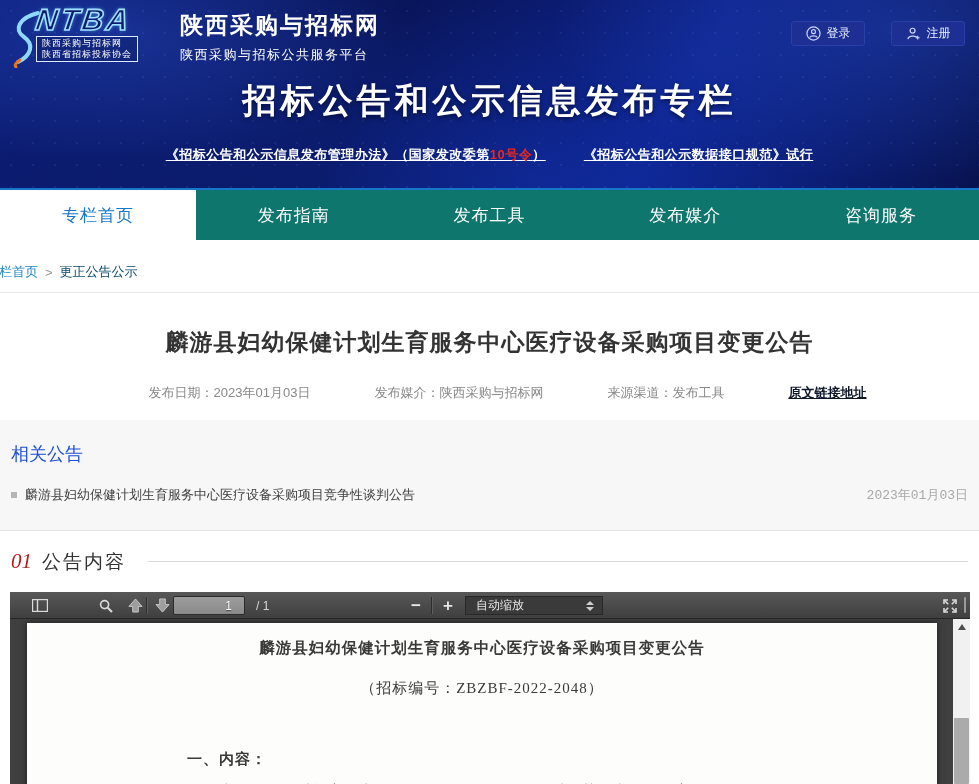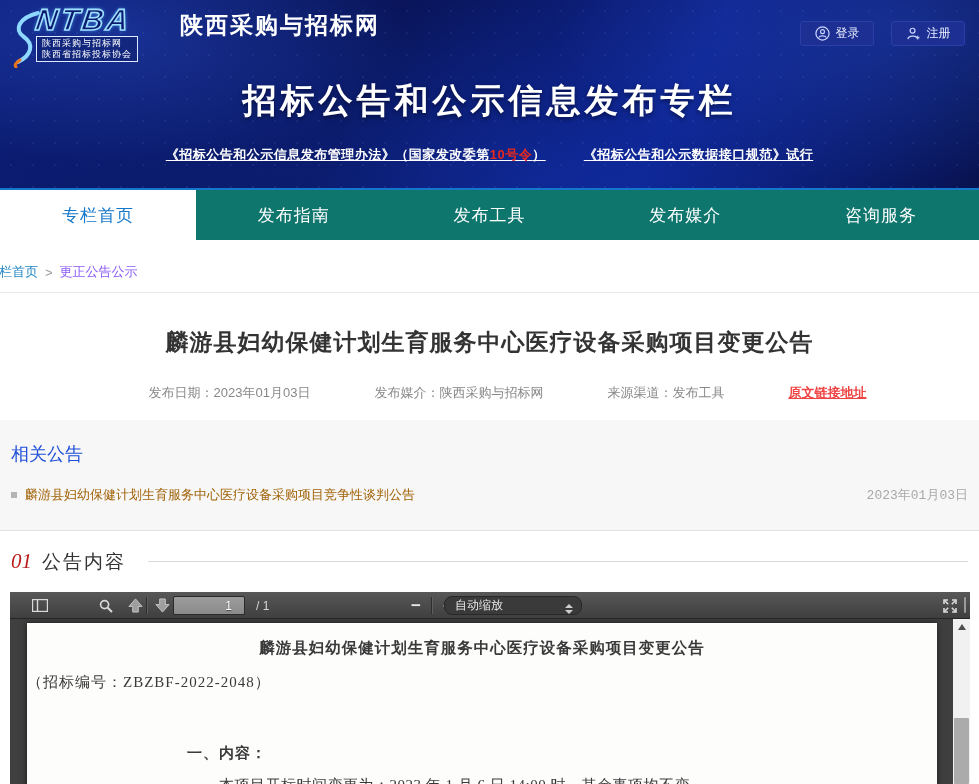--- a/index.html
+++ b/index.html
@@ -24,21 +24,21 @@
   .logo-stack { margin-left:-6px; }
   .logo-acronym { font-style:italic; font-weight:bold; font-size:30px; letter-spacing:3px;
     color:#0a1a6e; -webkit-text-stroke:1.6px #9fe0ff;
     text-shadow:0 0 4px rgba(90,180,255,.8); transform:skewX(-8deg); line-height:28px; }
   .logo-box { margin-top:2px; border:1px solid #dfe9ff; padding:1px 5px;
     background:rgba(10,22,90,.35); }
   .logo-box div { color:#fff; font-size:9px; line-height:11px; letter-spacing:1px; white-space:nowrap; }
   .site-title-block { position:absolute; left:180px; top:10px; color:#fff; }
   .site-name { font-size:23px; font-weight:bold; letter-spacing:2px; }
   .site-subtitle { font-size:13px; margin-top:5px; letter-spacing:1.5px; }
-  .auth-buttons { position:absolute; right:14px; top:21px; display:flex; gap:17px; }
+  .auth-buttons { position:absolute; right:14px; top:21px; display:flex; gap:26px; }
   .auth-btn { display:flex; align-items:center; gap:6px; width:74px; height:25px;
     justify-content:center; background:#1d2f93; border:1px solid #2a3fa8; border-radius:3px;
     color:#e8edff; font-size:12px; cursor:pointer; }
   .banner-title { position:relative; z-index:2; text-align:center; margin-top:78px;
     color:#fff; font-size:34px; font-weight:bold; letter-spacing:4px;
     text-shadow:0 2px 4px rgba(0,0,20,.55); }
   .banner-subtitle { position:relative; z-index:2; text-align:center; margin-top:22px;
     color:#fff; font-size:13px; font-weight:bold; letter-spacing:.5px;text-decoration:underline; }
   .banner-subtitle .red { color:#e8281e; }
   .banner-subtitle .gap { display:inline-block; width:38px; }
@@ -48,35 +48,35 @@
   .nav-tab { flex:1; display:flex; align-items:center; justify-content:center;
     background:#0f766e; color:#fff; font-size:17px; letter-spacing:1px;
     text-decoration:none; cursor:pointer; height:50px; }
   .nav-tab.active { background:#fff; color:#1577c9; }
 
   
   .breadcrumb { height:41px; display:flex; align-items:center; font-size:13px;
     color:#888; border-bottom:1px solid #e9e9e9; background:#fff; overflow:hidden; }
   .crumb-home { color:#2286c3; text-decoration:none; margin-left:-14px; white-space:nowrap; cursor:pointer; }
   .crumb-sep { margin:0 7px; color:#999; }
-  .crumb-current { color:#8b5cf6; }
+  .crumb-current { color:#0c4a6e; }
 
   
   .article-head { background:#fff; padding-top:34px; height:127px; }
   .article-title { text-align:center; font-size:23px; font-weight:bold; color:#333; letter-spacing:1px; }
   .article-meta { display:flex; justify-content:center; gap:64px; margin-top:26px;
     font-size:13px; color:#888;padding-left:36px; }
-  .meta-link { color:#ef4444; font-weight:bold; text-decoration:underline; cursor:pointer; }
+  .meta-link { color:#0f172a; font-weight:bold; text-decoration:underline; cursor:pointer; }
 
   
   .related { background:#f7f7f7; border-bottom:1px solid #e2e2e2; height:111px; padding:0 11px; }
   .related-heading { font-size:18px; color:#1d4ed8; padding-top:22px; font-weight:normal; }
   .related-row { display:flex; align-items:center; margin-top:20px; }
   .bullet { width:6px; height:6px; background:#b5b5b5; margin-right:8px; flex:none; }
-  .related-link { font-size:13px; color:#a16207; text-decoration:none; cursor:pointer; }
+  .related-link { font-size:13px; color:#404040; text-decoration:none; cursor:pointer; }
   .related-date { margin-left:auto; font-size:13px; color:#a9a9a9;font-family:Liberation Mono, monospace; }
 
   
   .section-title { display:flex; align-items:center; height:61px; padding:0 11px; background:#fff; }
   .section-num { font-style:italic; font-size:21px; color:#b91c1c; font-family:"Liberation Serif",serif; }
   .section-label { font-size:19px; color:#333; margin-left:10px; letter-spacing:2px; }
   .section-rule { flex:1; height:1px; background:#d9d9d9; margin-left:22px; }
 
   
   .pdf-viewer { position:absolute; left:10px; top:592px; width:960px; height:192px; }
@@ -85,35 +85,35 @@
   .tbtn { position:absolute; top:3px; width:24px; height:21px; display:flex;
     align-items:center; justify-content:center; cursor:pointer; border-radius:2px; }
   .tsep { position:absolute; top:5px; width:1px; height:17px; background:#2e2e2e;
     box-shadow:1px 0 0 #5f5f5f; }
   .page-input { position:absolute; left:163px; top:4px; width:72px; height:19px;
     background:linear-gradient(#9d9d9d,#8a8a8a); border:1px solid #2b2b2b; border-radius:2px;
     color:#fff; text-shadow:0 1px 1px rgba(0,0,0,.5); font-size:12px; text-align:right;
     padding-right:12px; outline:none; }
   .page-total { position:absolute; left:246px; top:7px; color:#d6d6d6; font-size:12px; }
   .zoom-minus,.zoom-plus { color:#e4e4e4; font-size:17px; font-weight:bold; line-height:17px; }
-  .zoom-select { position:absolute; left:434px; top:4px; width:138px; height:19px;
-    background:#3a3a3a; border:1px solid #282828; border-radius:8px; display:flex;
-    align-items:flex-end; cursor:pointer; }
+  .zoom-select { position:absolute; left:455px; top:4px; width:138px; height:19px;
+    background:#3a3a3a; border:1px solid #282828; border-radius:0; display:flex;
+    align-items:center; cursor:pointer; }
   .zoom-select-label { color:#e8e8e8; font-size:12px; margin-left:10px; flex:1; }
   .spinner { display:flex; flex-direction:column; gap:2px; margin-right:8px; }
   .spinner i { display:block; width:0; height:0; border-left:4px solid transparent;
     border-right:4px solid transparent; }
   .spin-up { border-bottom:4px solid #cfcfcf; }
   .spin-down { border-top:4px solid #cfcfcf; }
   .pdf-canvas { position:relative; height:165px; background:#3f3f3f; overflow:hidden; }
   .pdf-page { position:absolute; left:17px; top:4px; width:910px; height:300px;
     background:#fdfdfc; box-shadow:0 0 6px rgba(0,0,0,.55);
     font-family:"Liberation Serif","DejaVu Serif",serif; color:#3a3a3a; }
   .doc-title { text-align:center; padding-top:15px; font-size:15.5px; font-weight:600; letter-spacing:1px; }
-  .doc-ref { margin-top:14px; font-size:15px; letter-spacing:1px; }
+  .doc-ref { text-align:center; margin-top:20px; font-size:15px; letter-spacing:1px; }
   .doc-heading { margin:52px 0 0 160px; font-size:15px; font-weight:bold; letter-spacing:1px; }
   .doc-body { margin:13px 0 0 192px; font-size:15px; letter-spacing:.5px; }
   .pdf-scrollbar { position:absolute; right:0; top:0; width:17px; height:165px; background:#f1f1f1; }
   .sb-up { height:16px; display:flex; align-items:center; justify-content:center; cursor:pointer; }
   .sb-up i { width:0; height:0; border-left:4px solid transparent; border-right:4px solid transparent;
     border-bottom:6px solid #4f4f4f; display:block; }
   .sb-thumb { position:absolute; left:1px; top:99px; width:15px; height:66px;
     background:#ababab; border-radius:1px; cursor:pointer; }
   .tool-mark { position:absolute; right:4px; top:5px; width:2px; height:16px; background:#9a9a9a; border-radius:1px; }
 </style>
@@ -132,20 +132,21 @@
         <div class="logo-stack">
           <div class="logo-acronym">NTBA</div>
           <div class="logo-box">
             <div>陕西采购与招标网</div>
             <div>陕西省招标投标协会</div>
           </div>
         </div>
       </div>
       <div class="site-title-block">
         <div class="site-name">陕西采购与招标网</div>
+        <div class="site-subtitle">陕西采购与招标公共服务平台</div>
       </div>
       <div class="auth-buttons">
         <div class="auth-btn">
           <svg width="15" height="15" viewBox="0 0 16 16">
             <circle cx="8" cy="8" r="7" fill="none" stroke="#cdd6ff" stroke-width="1.3"></circle>
             <circle cx="8" cy="6" r="2.1" fill="none" stroke="#cdd6ff" stroke-width="1.2"></circle>
             <path d="M3.8 12.4 C5 9.9 11 9.9 12.2 12.4" fill="none" stroke="#cdd6ff" stroke-width="1.2"></path>
           </svg>
           <span>登录</span>
         </div>

